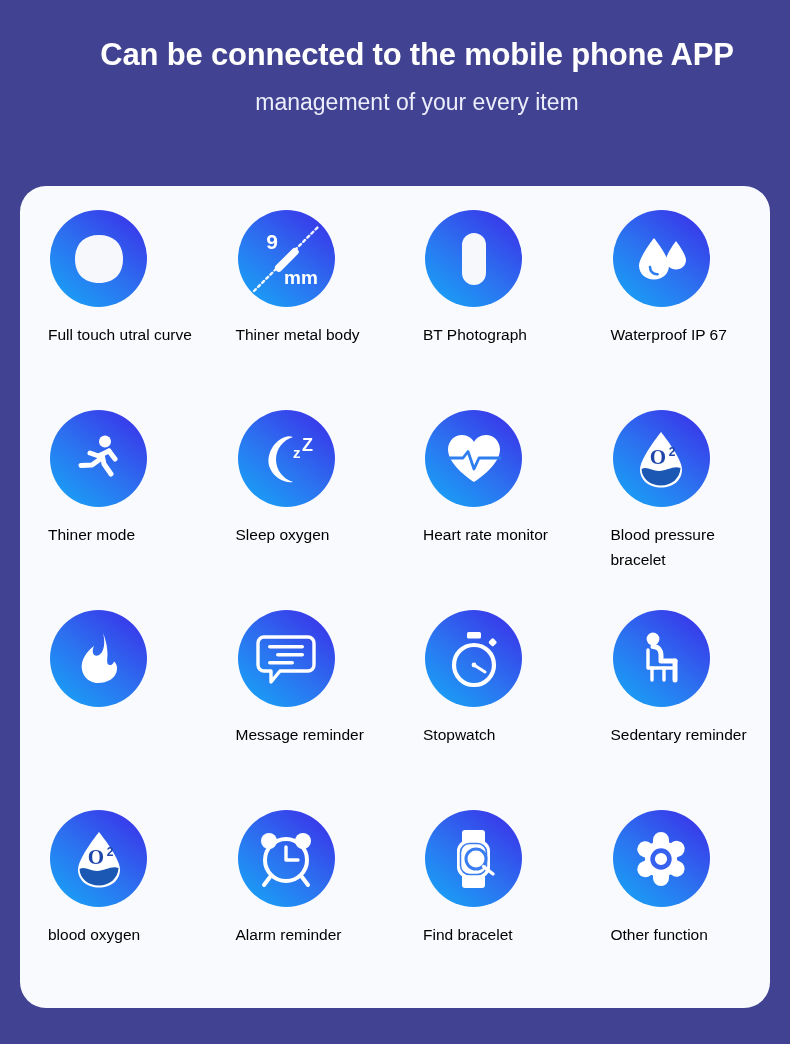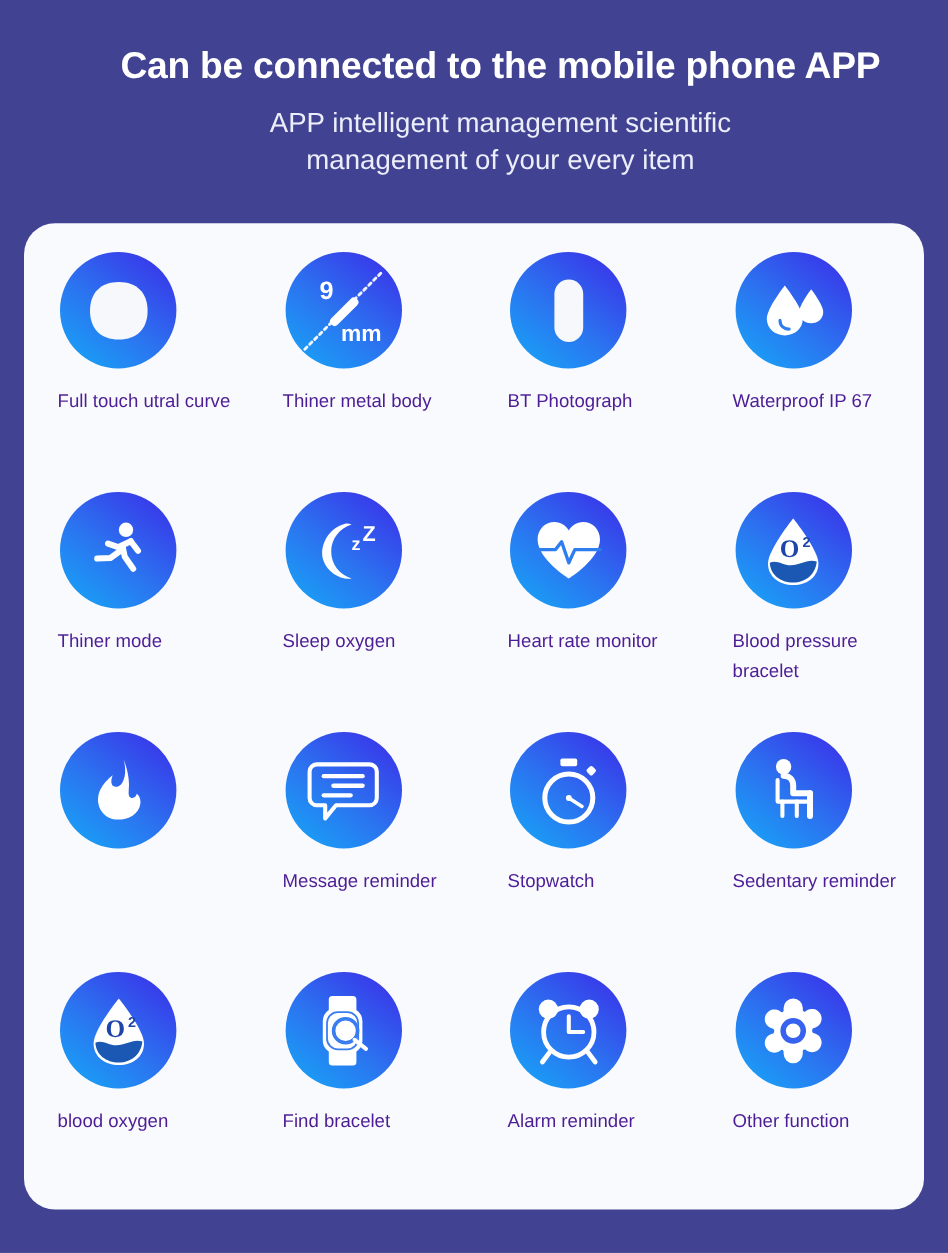--- a/index.html
+++ b/index.html
@@ -81,21 +81,21 @@
     width: 97px;
     height: 97px;
     border-radius: 50%;
     margin: 12px 0 0 12px;
     background: linear-gradient(38deg, #15a9f7 0%, #2b74f0 45%, #3c2ae8 100%);
     position: relative;
   }
 
   .label {
     margin: 15px 0 0 10px;
-    color: #4c1d95;
+    color: #000000;
     font-size: 15.5px;
     line-height: 1.62;
     width: 150px;
     font-weight: 400;
   }
 
   .badge svg { display: block; }
   .ico {
     position: absolute;
     left: 50%;
@@ -104,21 +104,20 @@
   }
 </style>
 </head>
 <body>
 
 <div class="page">
 
   <div class="header">
     <h1 class="headline">Can be connected to the mobile phone APP</h1>
     <div class="subhead">
-      <span class="l1">APP intelligent management scientific</span>
       <span class="l2">management of your every item</span>
     </div>
   </div>
 
   <div class="card">
     <div class="grid">
 
       <div class="cell">
         <div class="badge">
           <svg class="ico" width="58" height="58" viewBox="0 0 58 58">
@@ -260,44 +259,44 @@
             <path d="M7.5 41 C13 38 18 43 25 43 C33 43 39 37.5 46.6 40 C45.6 51 37.2 57.5 27 57.5 C16.5 57.5 7.9 51 7.5 41 Z" fill="#1a58b4"></path>
             <text x="24" y="36" font-family="'Liberation Serif', serif" font-size="21" font-weight="700" fill="#1d46a8" text-anchor="middle">O</text>
             <text x="38" y="28" font-family="'Liberation Sans', sans-serif" font-size="12" font-weight="700" fill="#1d46a8" text-anchor="middle">2</text>
           </svg>
         </div>
         <div class="label">blood oxygen</div>
       </div>
 
       <div class="cell">
         <div class="badge">
+          <svg class="ico" width="62" height="60" viewBox="0 0 62 60">
+            <circle cx="14" cy="12" r="8" fill="#ffffff"></circle>
+            <circle cx="48" cy="12" r="8" fill="#ffffff"></circle>
+            <circle cx="31" cy="31" r="21" fill="none" stroke="#ffffff" stroke-width="4"></circle>
+            <path d="M31 18 L31 31 L43 31" fill="none" stroke="#ffffff" stroke-width="3.4" stroke-linecap="round" stroke-linejoin="round"></path>
+            <path d="M15 48 L9 56" fill="none" stroke="#ffffff" stroke-width="4" stroke-linecap="round"></path>
+            <path d="M47 48 L53 56" fill="none" stroke="#ffffff" stroke-width="4" stroke-linecap="round"></path>
+          </svg>
+        </div>
+        <div class="label">Alarm reminder</div>
+      </div>
+
+      <div class="cell">
+        <div class="badge">
           <svg class="ico" width="58" height="62" viewBox="0 0 58 62">
             <path d="M17 14 L17 5 A3 3 0 0 1 20 2 L37 2 A3 3 0 0 1 40 5 L40 14 Z" fill="#ffffff"></path>
             <path d="M17 48 L17 57 A3 3 0 0 0 20 60 L37 60 A3 3 0 0 0 40 57 L40 48 Z" fill="#ffffff"></path>
             <rect x="12" y="12" width="33" height="38" rx="11" fill="#ffffff"></rect>
             <rect x="15.5" y="15.5" width="26" height="31" rx="9" fill="none" stroke="#3a7df0" stroke-width="1.5"></rect>
             <circle cx="31" cy="31" r="10" fill="none" stroke="#3a7df0" stroke-width="3"></circle>
             <path d="M38.5 38.5 L48 46" fill="none" stroke="#ffffff" stroke-width="3.4" stroke-linecap="round"></path>
           </svg>
         </div>
         <div class="label">Find bracelet</div>
-      </div>
-
-      <div class="cell">
-        <div class="badge">
-          <svg class="ico" width="62" height="60" viewBox="0 0 62 60">
-            <circle cx="14" cy="12" r="8" fill="#ffffff"></circle>
-            <circle cx="48" cy="12" r="8" fill="#ffffff"></circle>
-            <circle cx="31" cy="31" r="21" fill="none" stroke="#ffffff" stroke-width="4"></circle>
-            <path d="M31 18 L31 31 L43 31" fill="none" stroke="#ffffff" stroke-width="3.4" stroke-linecap="round" stroke-linejoin="round"></path>
-            <path d="M15 48 L9 56" fill="none" stroke="#ffffff" stroke-width="4" stroke-linecap="round"></path>
-            <path d="M47 48 L53 56" fill="none" stroke="#ffffff" stroke-width="4" stroke-linecap="round"></path>
-          </svg>
-        </div>
-        <div class="label">Alarm reminder</div>
       </div>
 
       <div class="cell">
         <div class="badge">
           <svg class="ico" width="58" height="58" viewBox="0 0 58 58">
             <path d="M29 2
                      a8 8 0 0 1 8 8 v1.6 a1.5 1.5 0 0 0 2.4 1.2
                      a8 8 0 1 1 7.8 13.6 a1.5 1.5 0 0 0 0 4.8
                      a8 8 0 1 1 -7.8 13.6 a1.5 1.5 0 0 0 -2.4 1.2 V48
                      a8 8 0 0 1 -16 0 v-1.6 a1.5 1.5 0 0 0 -2.4 -1.2

